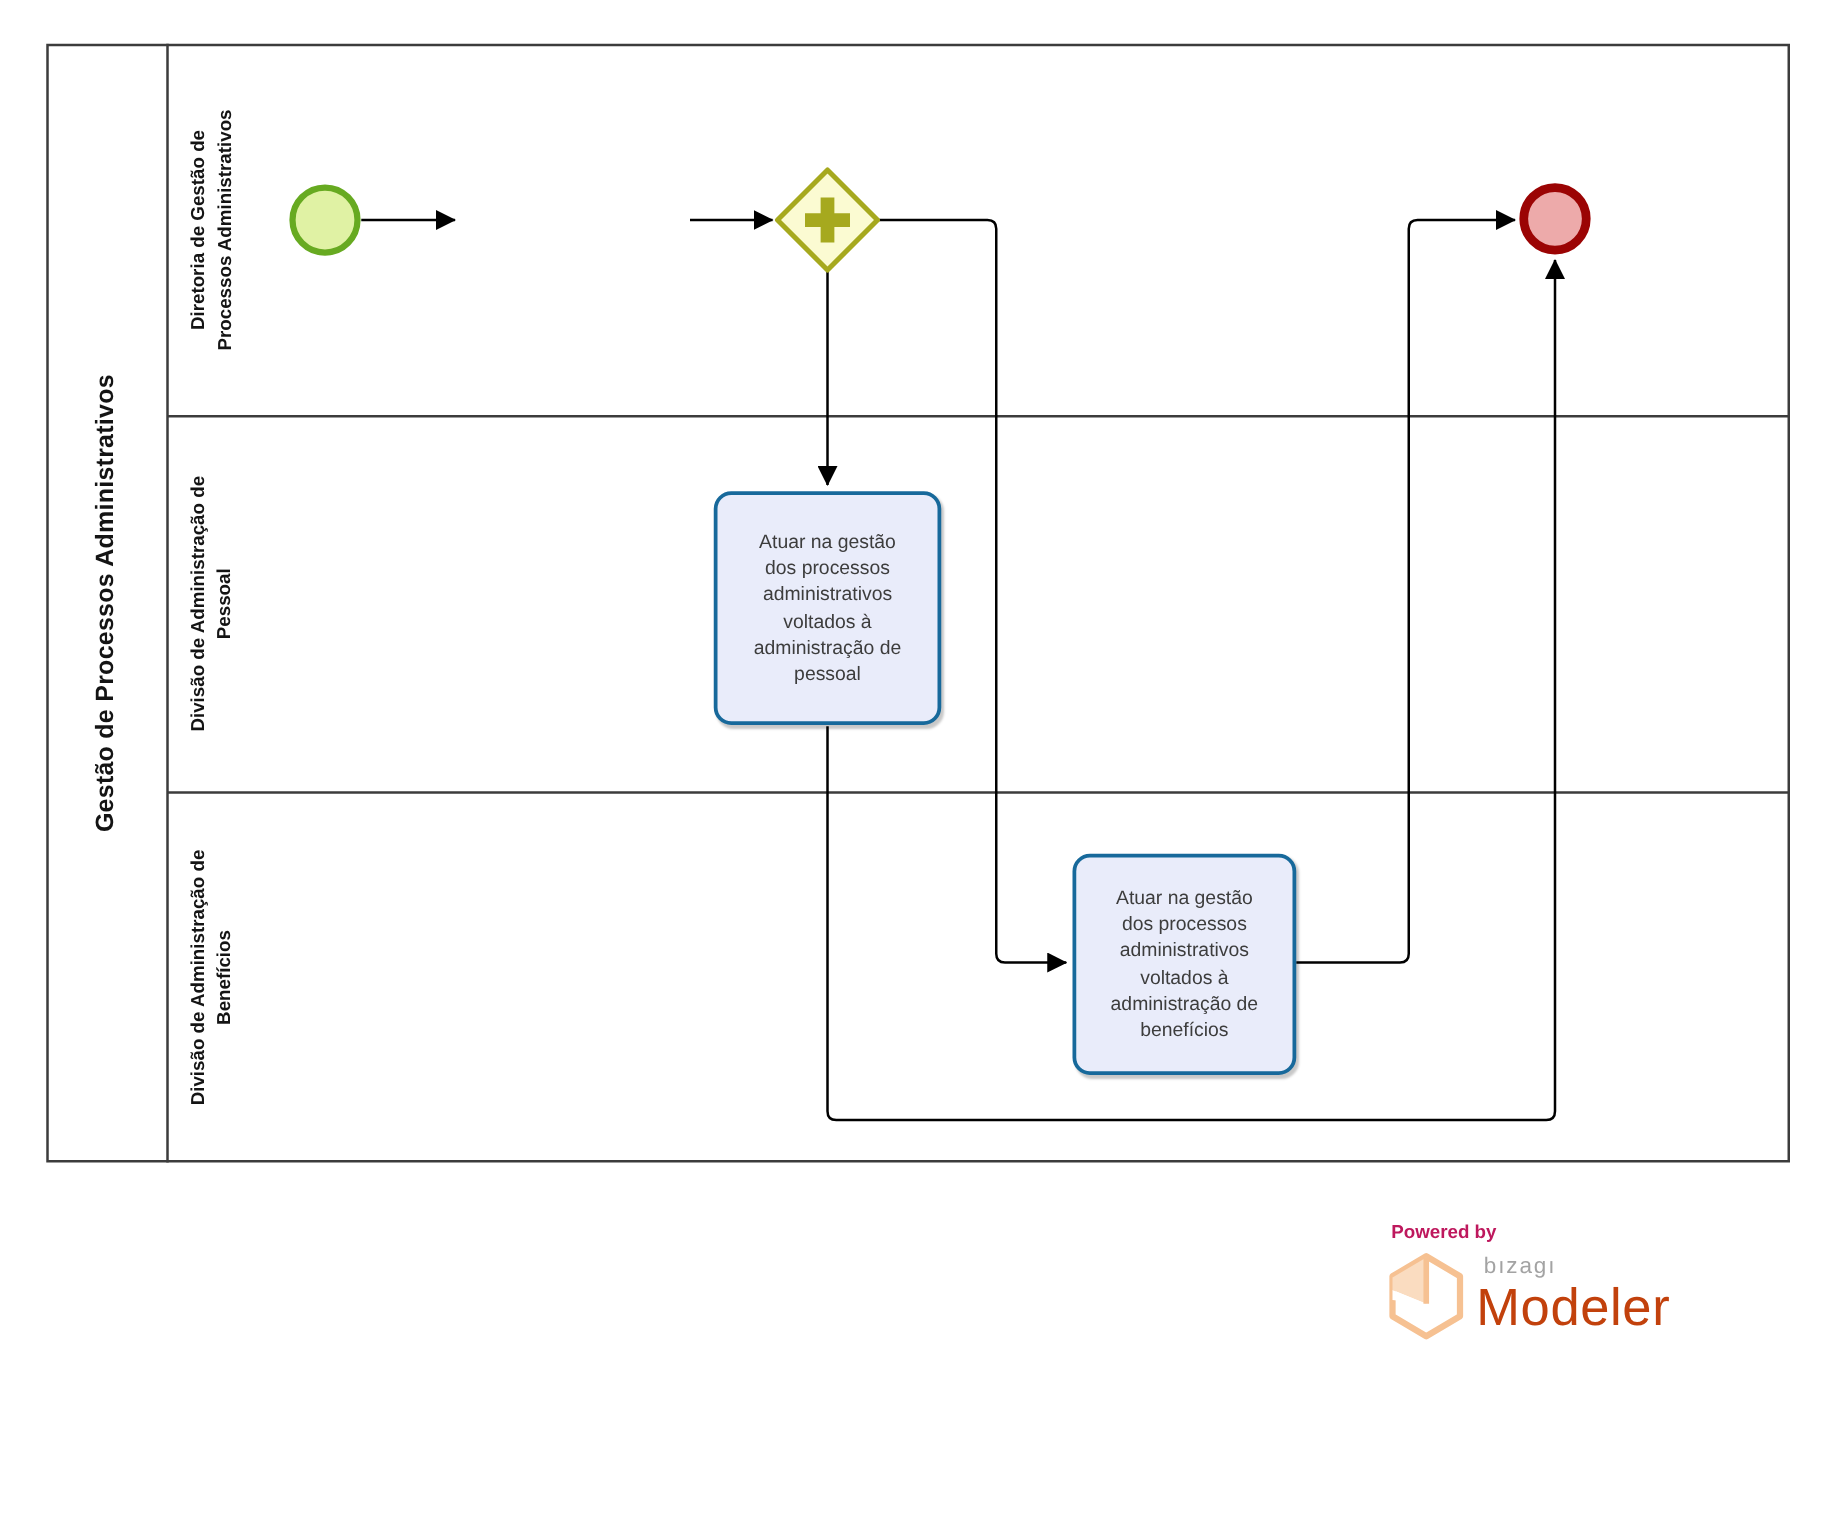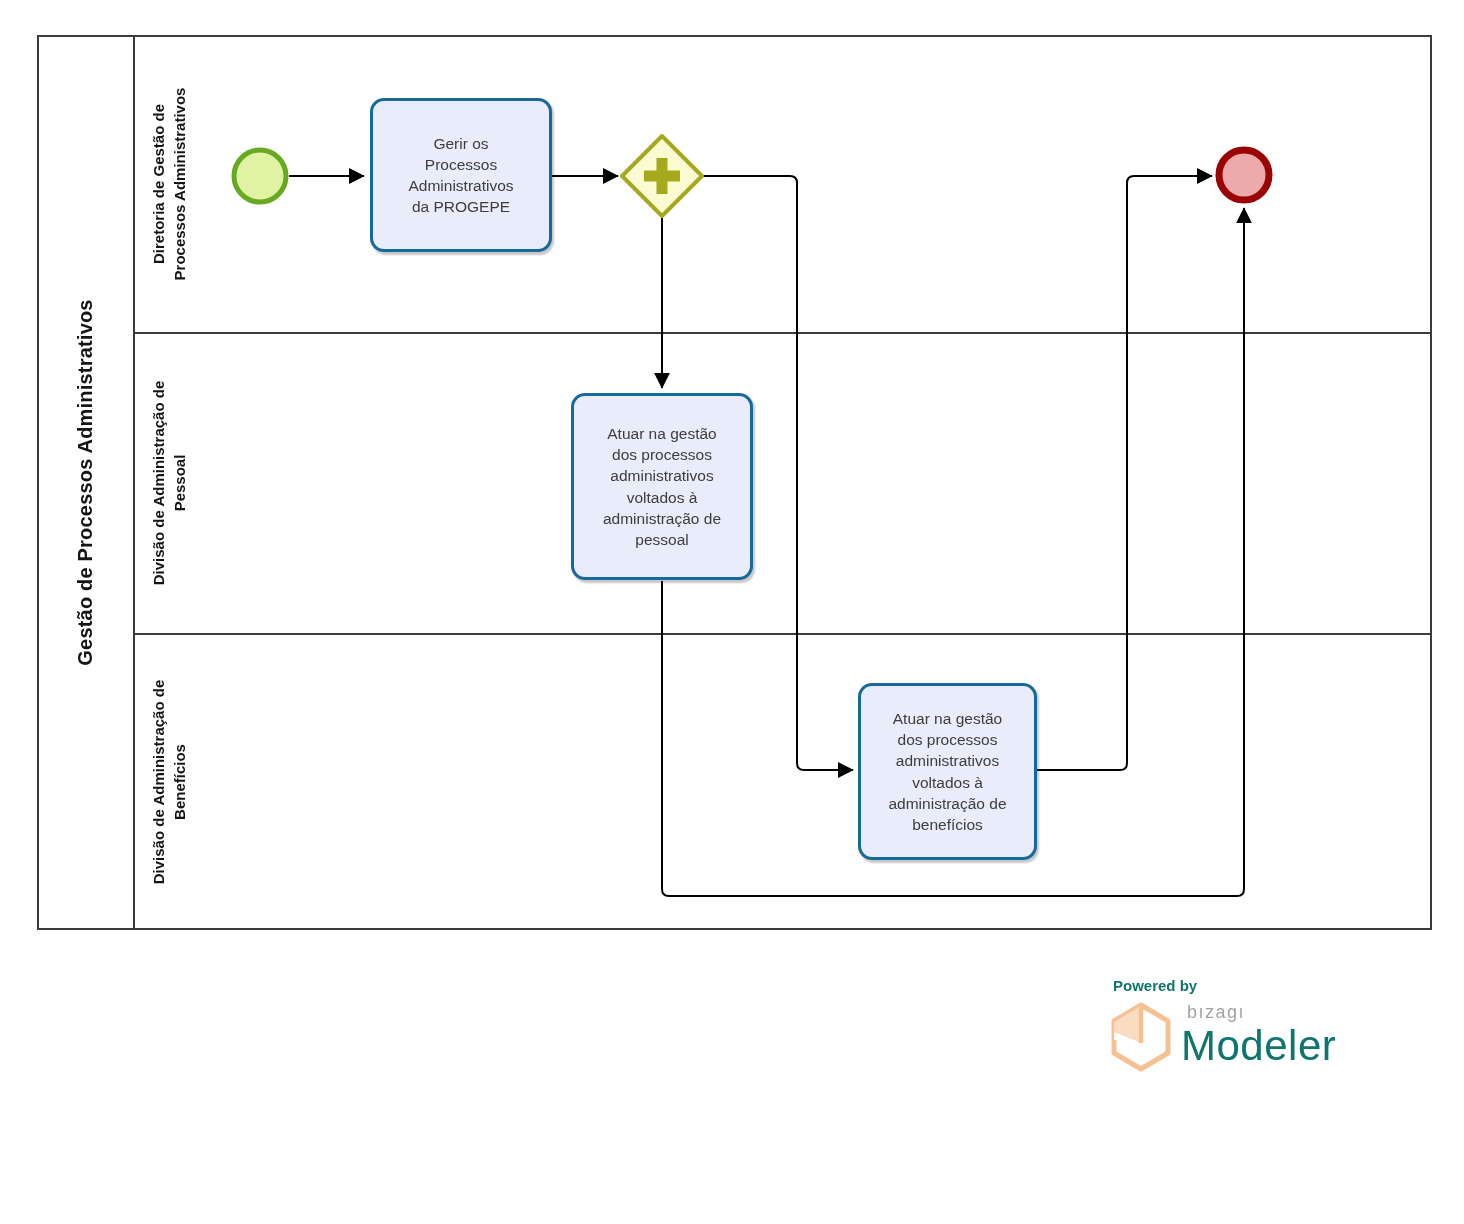--- a/index.html
+++ b/index.html
@@ -96,42 +96,42 @@
   .task-gerir      { left: 370px; top: 98px;  width: 182px; height: 154px; }
   .task-pessoal    { left: 571px; top: 393px; width: 182px; height: 187px; }
   .task-beneficios { left: 858px; top: 683px; width: 179px; height: 177px; }
 
   
   .powered-by {
     position: absolute;
     left: 1113px; top: 977px;
     font-size: 15px;
     font-weight: bold;
-    color: #0f766e;
+    color: #be185d;
   }
   .brand-hex-svg {
     position: absolute;
     left: 1110px; top: 1002px;
     width: 62px; height: 72px;
   }
   .brand-bizagi {
     position: absolute;
     left: 1187px; top: 1002px;
     font-size: 18px;
     font-weight: 500;
     letter-spacing: 1.5px;
     color: #a3a3a3;
   }
   .brand-modeler {
     position: absolute;
     left: 1181px; top: 1022px;
     font-size: 42px;
     font-weight: 500;
     letter-spacing: 0.5px;
-    color: #0f766e;
+    color: #c2410c;
   }
 </style>
 </head>
 <body>
 
 <div class="canvas">
 
   <div class="pool-frame"></div>
   <div class="pool-title-divider"></div>
   <div class="lane-divider-1"></div>
@@ -177,23 +177,20 @@
     <path class="flow" marker-end="url(#arrow)" d="M662,581 V889 Q662,896 669,896 H1237 Q1244,896 1244,889 V208"></path>
 
     <circle cx="260" cy="176" r="26" stroke-width="5" fill="#e0f2a4" stroke="#67aa21"></circle>
 
     <polygon points="662,136 702,176 662,216 622,176" stroke-width="4" stroke-linejoin="round" fill="#fbfbd2" stroke="#a6a91e"></polygon>
     <path d="M644,176 H680 M662,158 V194" stroke-width="11" fill="none" stroke="#a6a91e"></path>
 
     <circle cx="1244" cy="175" r="25" stroke-width="7" fill="#edaaaa" stroke="#9b0404"></circle>
   </svg>
 
-  <div class="task task-gerir">
-    <div class="task-label">Gerir os Processos Administrativos da PROGEPE</div>
-  </div>
 
   <div class="task task-pessoal">
     <div class="task-label">Atuar na gestão dos processos administrativos voltados à administração de pessoal</div>
   </div>
 
   <div class="task task-beneficios">
     <div class="task-label">Atuar na gestão dos processos administrativos voltados à administração de benefícios</div>
   </div>
 
   <div class="powered-by">Powered by</div>

